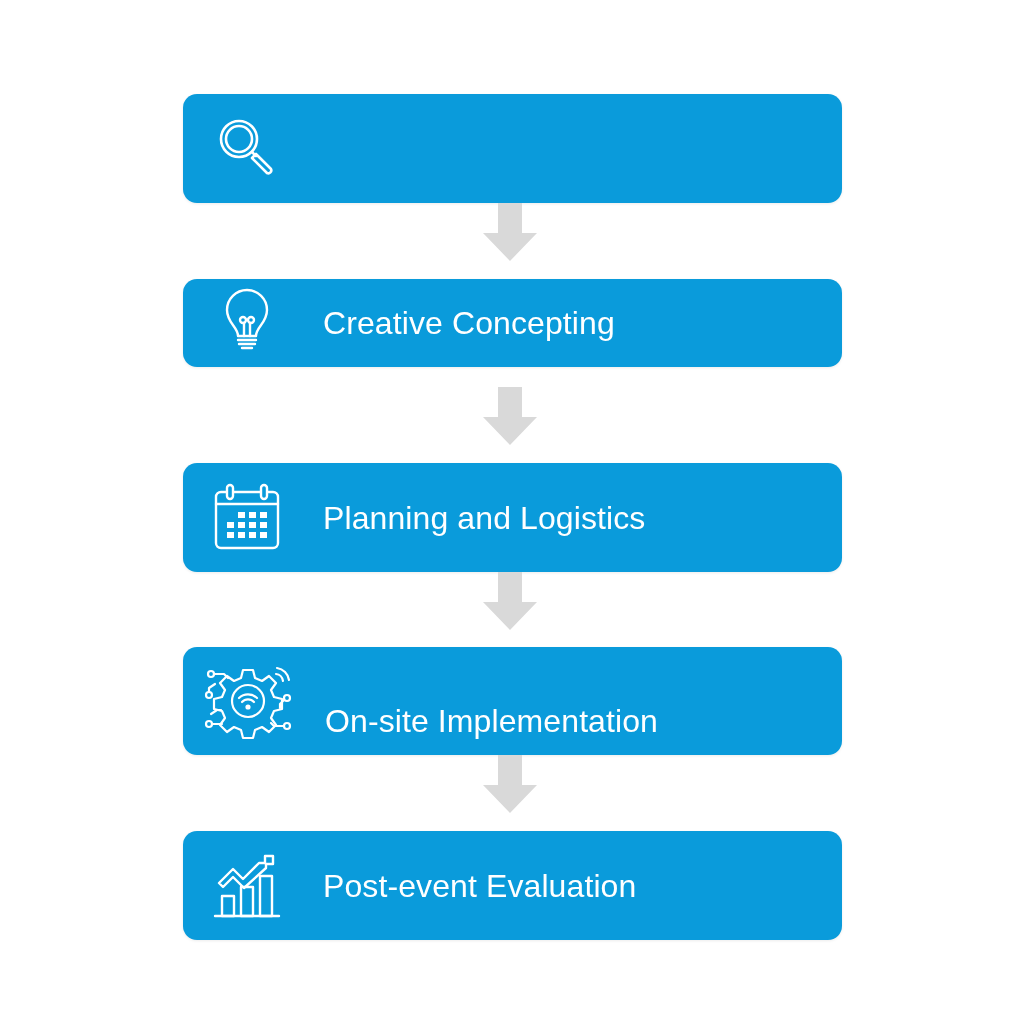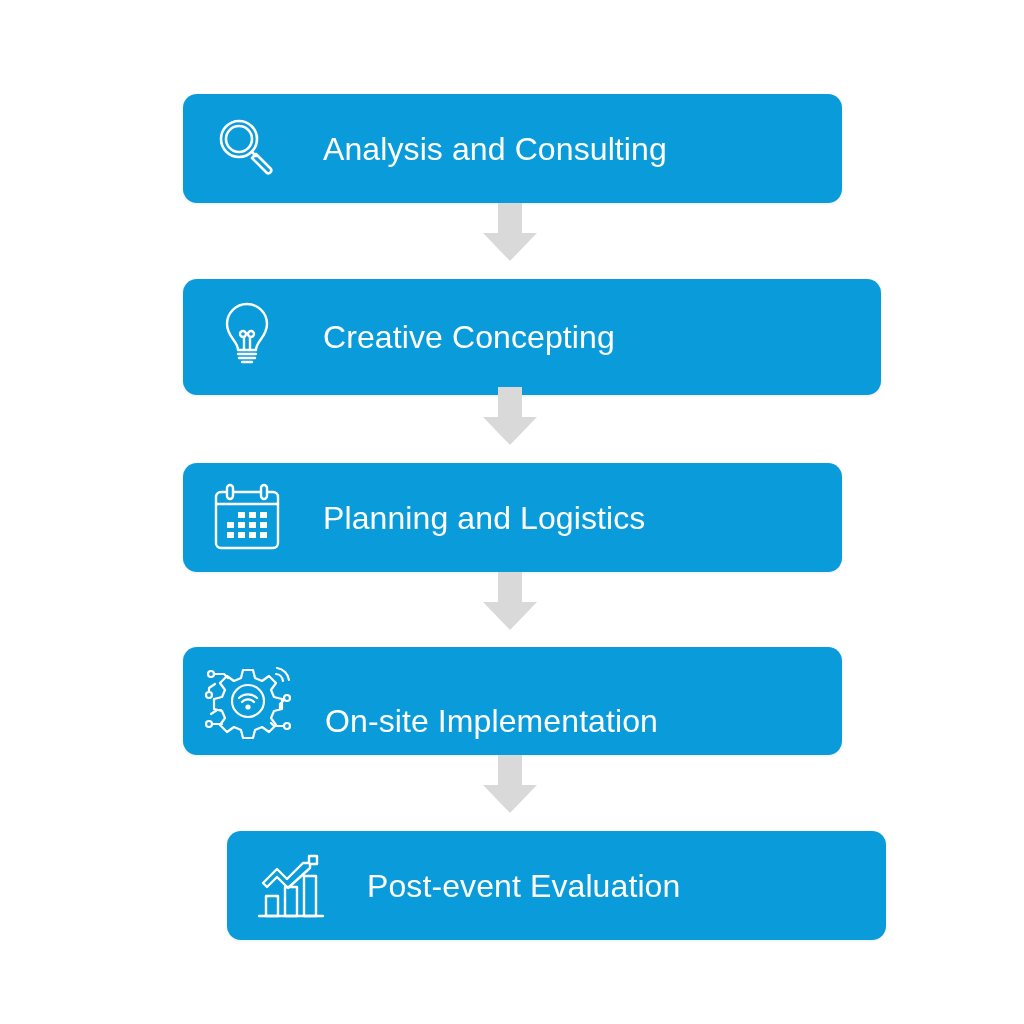--- a/index.html
+++ b/index.html
@@ -28,28 +28,27 @@
 
 <div class="step" style="top:94px;">
   <span class="icon">
     <svg width="72" height="72" viewBox="0 0 72 72" fill="none" stroke="#fff" stroke-width="2.6" stroke-linecap="round" stroke-linejoin="round">
       <circle cx="28" cy="26" r="18"></circle>
       <circle cx="28" cy="26" r="13"></circle>
       <path d="M41 39 l4 4"></path>
       <path d="M45 41 l15 15 a3 3 0 0 1 -4 4 l-15 -15 z"></path>
     </svg>
   </span>
-  <span class="label">Analysis and Consulting</span>
 </div>
 
 <svg class="arrow" style="top:203px;" viewBox="0 0 55 60">
   <path d="M15 0 H39 V30 H54 L27 58 L0 30 H15 Z" fill="#d9d9d9"></path>
 </svg>
 
-<div class="step" style="top:279px; height:116px;padding-left:39px;">
+<div class="step" style="top:279px; height:88px;">
   <span class="icon">
     <svg width="72" height="72" viewBox="0 0 72 72" fill="none" stroke="#fff" stroke-width="2.4" stroke-linecap="round" stroke-linejoin="round">
       <path d="M27 49 C27 40 16 36 16 23 A20 20 0 0 1 56 23 C56 36 45 40 45 49 Z"></path>
       <path d="M33 49 V36 M39 49 V36"></path>
       <circle cx="32" cy="33" r="3"></circle>
       <circle cx="40" cy="33" r="3"></circle>
       <path d="M27 53 H45 M28 57 H44 M31 61 H41"></path>
     </svg>
   </span>
   <span class="label">Creative Concepting</span>
@@ -111,21 +110,21 @@
         <path d="M83 64 h-10 l-3 -3"></path>
     </svg>
   </span>
   <span class="label" style="left:142px;margin-top:20px;">On-site Implementation</span>
 </div>
 
 <svg class="arrow" style="top:755px;" viewBox="0 0 55 60">
   <path d="M15 0 H39 V30 H54 L27 58 L0 30 H15 Z" fill="#d9d9d9"></path>
 </svg>
 
-<div class="step" style="top:831px;margin-left:44px;">
+<div class="step" style="top:831px;">
   <span class="icon">
     <svg width="72" height="72" viewBox="0 0 72 72" fill="none" stroke="#fff" stroke-width="2.4" stroke-linecap="round" stroke-linejoin="round">
       <path d="M4 66 H68"></path>
       <rect x="11" y="46" width="12" height="20"></rect>
       <rect x="30" y="37" width="12" height="29"></rect>
       <rect x="49" y="26" width="12" height="40"></rect>
       <path d="M8 33 L22 19 L32 29 L48 13 L54 13 L54 6 L62 6 L62 14 L55 14 L55 18 L33 38 L22 27 L12 37 Z"></path>
     </svg>
   </span>
   <span class="label">Post-event Evaluation</span>

